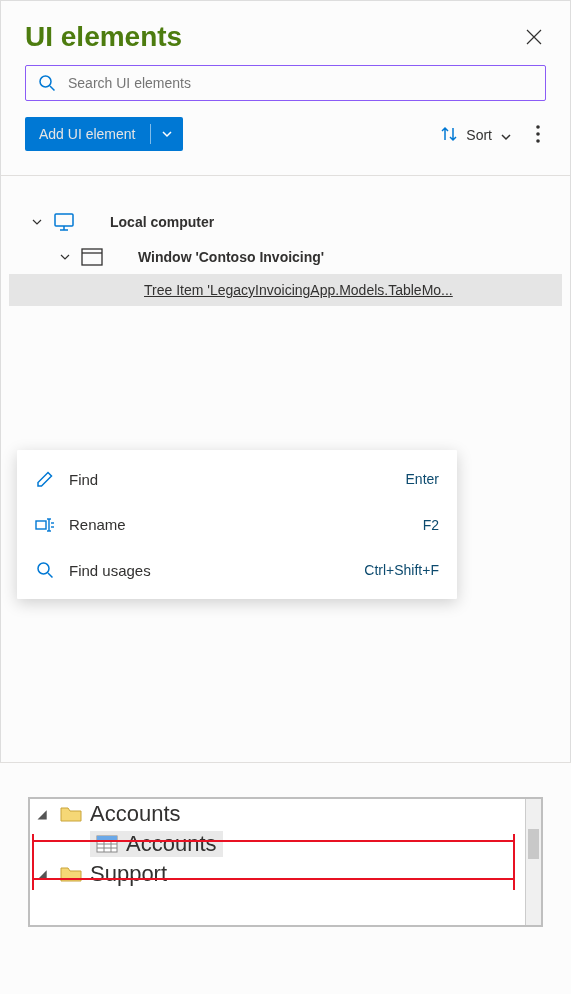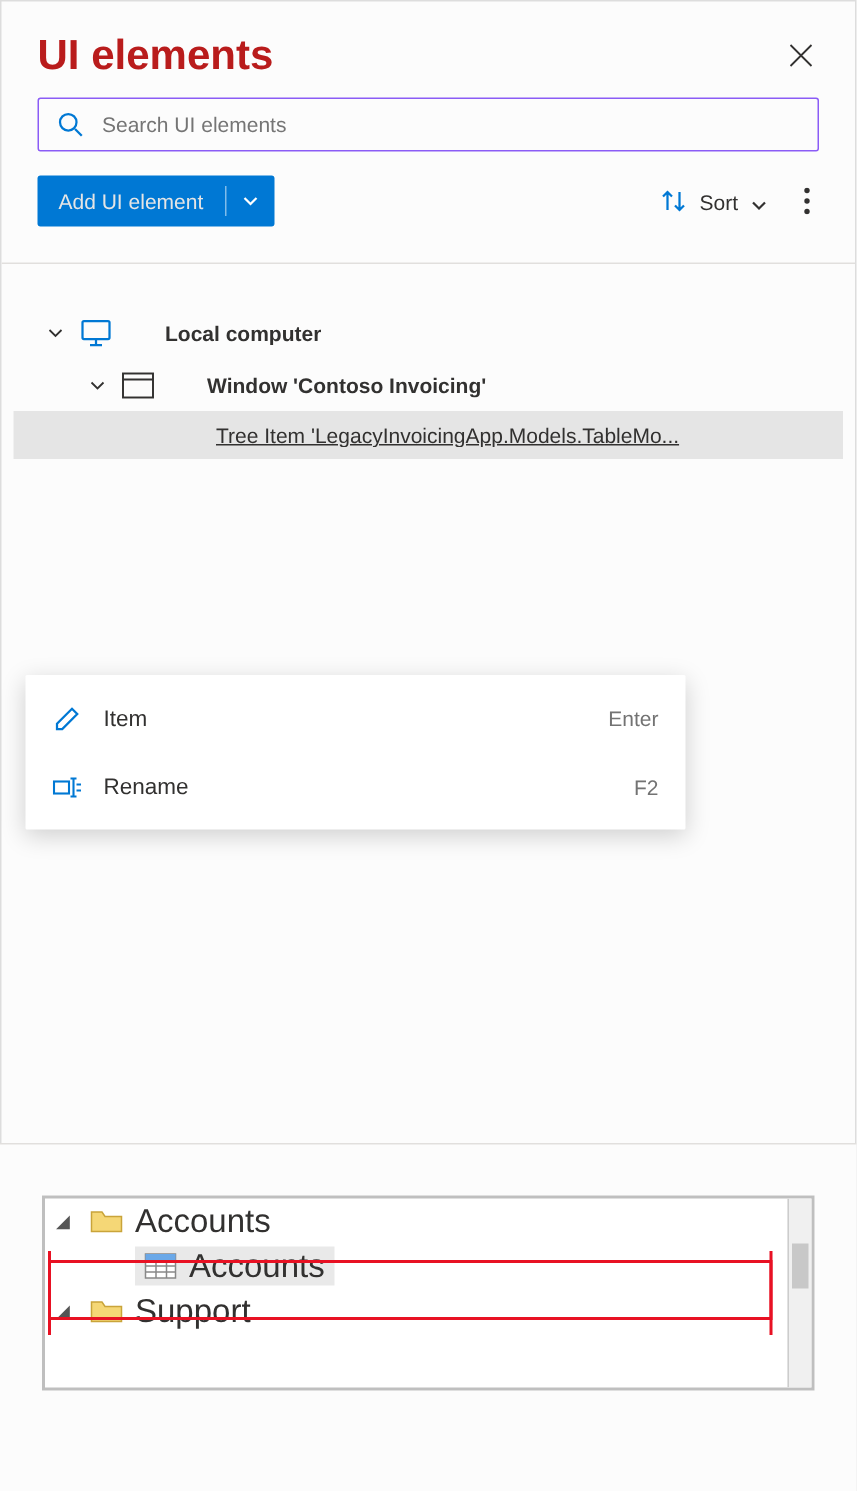--- a/index.html
+++ b/index.html
@@ -15,21 +15,21 @@
   }
   .header {
     display: flex;
     justify-content: space-between;
     align-items: center;
     padding: 20px 24px 12px 24px;
   }
   .header h1 {
     font-size: 28px;
     font-weight: 600;
-    color: #b91c1c;
+    color: #4d7c0f;
   }
   .close-btn {
     cursor: pointer;
     width: 24px;
     height: 24px;
     display: flex;
     align-items: center;
     justify-content: center;
   }
   .search-wrap {
@@ -122,21 +122,21 @@
   .ctx-item {
     display: flex;
     align-items: center;
     padding: 14px 18px;
     gap: 14px;
     cursor: pointer;
     font-size: 15px;
   }
   .ctx-item .icon { width:20px; display:flex; justify-content:center; color:#0078d4; flex-shrink:0;}
   .ctx-item .lbl { flex: 1; }
-  .ctx-item .shortcut { color: #737373; font-size: 14px;}
+  .ctx-item .shortcut { color: #0c4a6e; font-size: 14px;}
   .preview-panel {
     position: absolute;
     left: 0;
     right: 0;
     bottom: 0;
     top: 762px;
     border-top: 1px solid #e1dfdd;
     padding: 34px 28px;
     background: #fcfcfc;
   }
@@ -263,36 +263,46 @@
   </div>
 </div>
 
 <div class="ctx-menu">
   <div class="ctx-item">
     <span class="icon">
       <svg width="18" height="18" viewBox="0 0 18 18">
           <path d="M2 16 L2 12.5 L12 2.5 L15.5 6 L5.5 16 Z" stroke="#0078d4" stroke-width="1.5" fill="none"></path>
         </svg>
     </span>
-    <span class="lbl">Item</span>
+    <span class="lbl">Find</span>
     <span class="shortcut">Enter</span>
   </div>
   <div class="ctx-item">
     <span class="icon">
       <svg width="20" height="16" viewBox="0 0 20 16">
           <rect x="1" y="4" width="10" height="8" stroke="#0078d4" stroke-width="1.4" fill="none"></rect>
           <line x1="14" y1="2" x2="14" y2="14" stroke="#0078d4" stroke-width="1.4"></line>
           <line x1="12" y1="2" x2="16" y2="2" stroke="#0078d4" stroke-width="1.4"></line>
           <line x1="12" y1="14" x2="16" y2="14" stroke="#0078d4" stroke-width="1.4"></line>
           <line x1="16" y1="6" x2="19" y2="6" stroke="#0078d4" stroke-width="1.4"></line>
           <line x1="16" y1="10" x2="19" y2="10" stroke="#0078d4" stroke-width="1.4"></line>
         </svg>
     </span>
     <span class="lbl">Rename</span>
     <span class="shortcut">F2</span>
+  </div>
+  <div class="ctx-item">
+    <span class="icon">
+      <svg width="18" height="18" viewBox="0 0 18 18">
+          <circle cx="7.5" cy="7.5" r="5.5" stroke="#0078d4" stroke-width="1.5" fill="none"></circle>
+          <line x1="12" y1="12" x2="16.5" y2="16.5" stroke="#0078d4" stroke-width="1.5"></line>
+        </svg>
+    </span>
+    <span class="lbl">Find usages</span>
+    <span class="shortcut">Ctrl+Shift+F</span>
   </div>
 </div>
 
 <div class="preview-panel">
   <div class="preview-box">
     <div class="pv-row">
       <span class="tri">◢</span>
       <svg class="folder-svg" viewBox="0 0 22 18">
           <path d="M1 3 L8 3 L10 6 L21 6 L21 16 L1 16 Z" fill="#f5d776" stroke="#c9a43a"></path>
         </svg>

